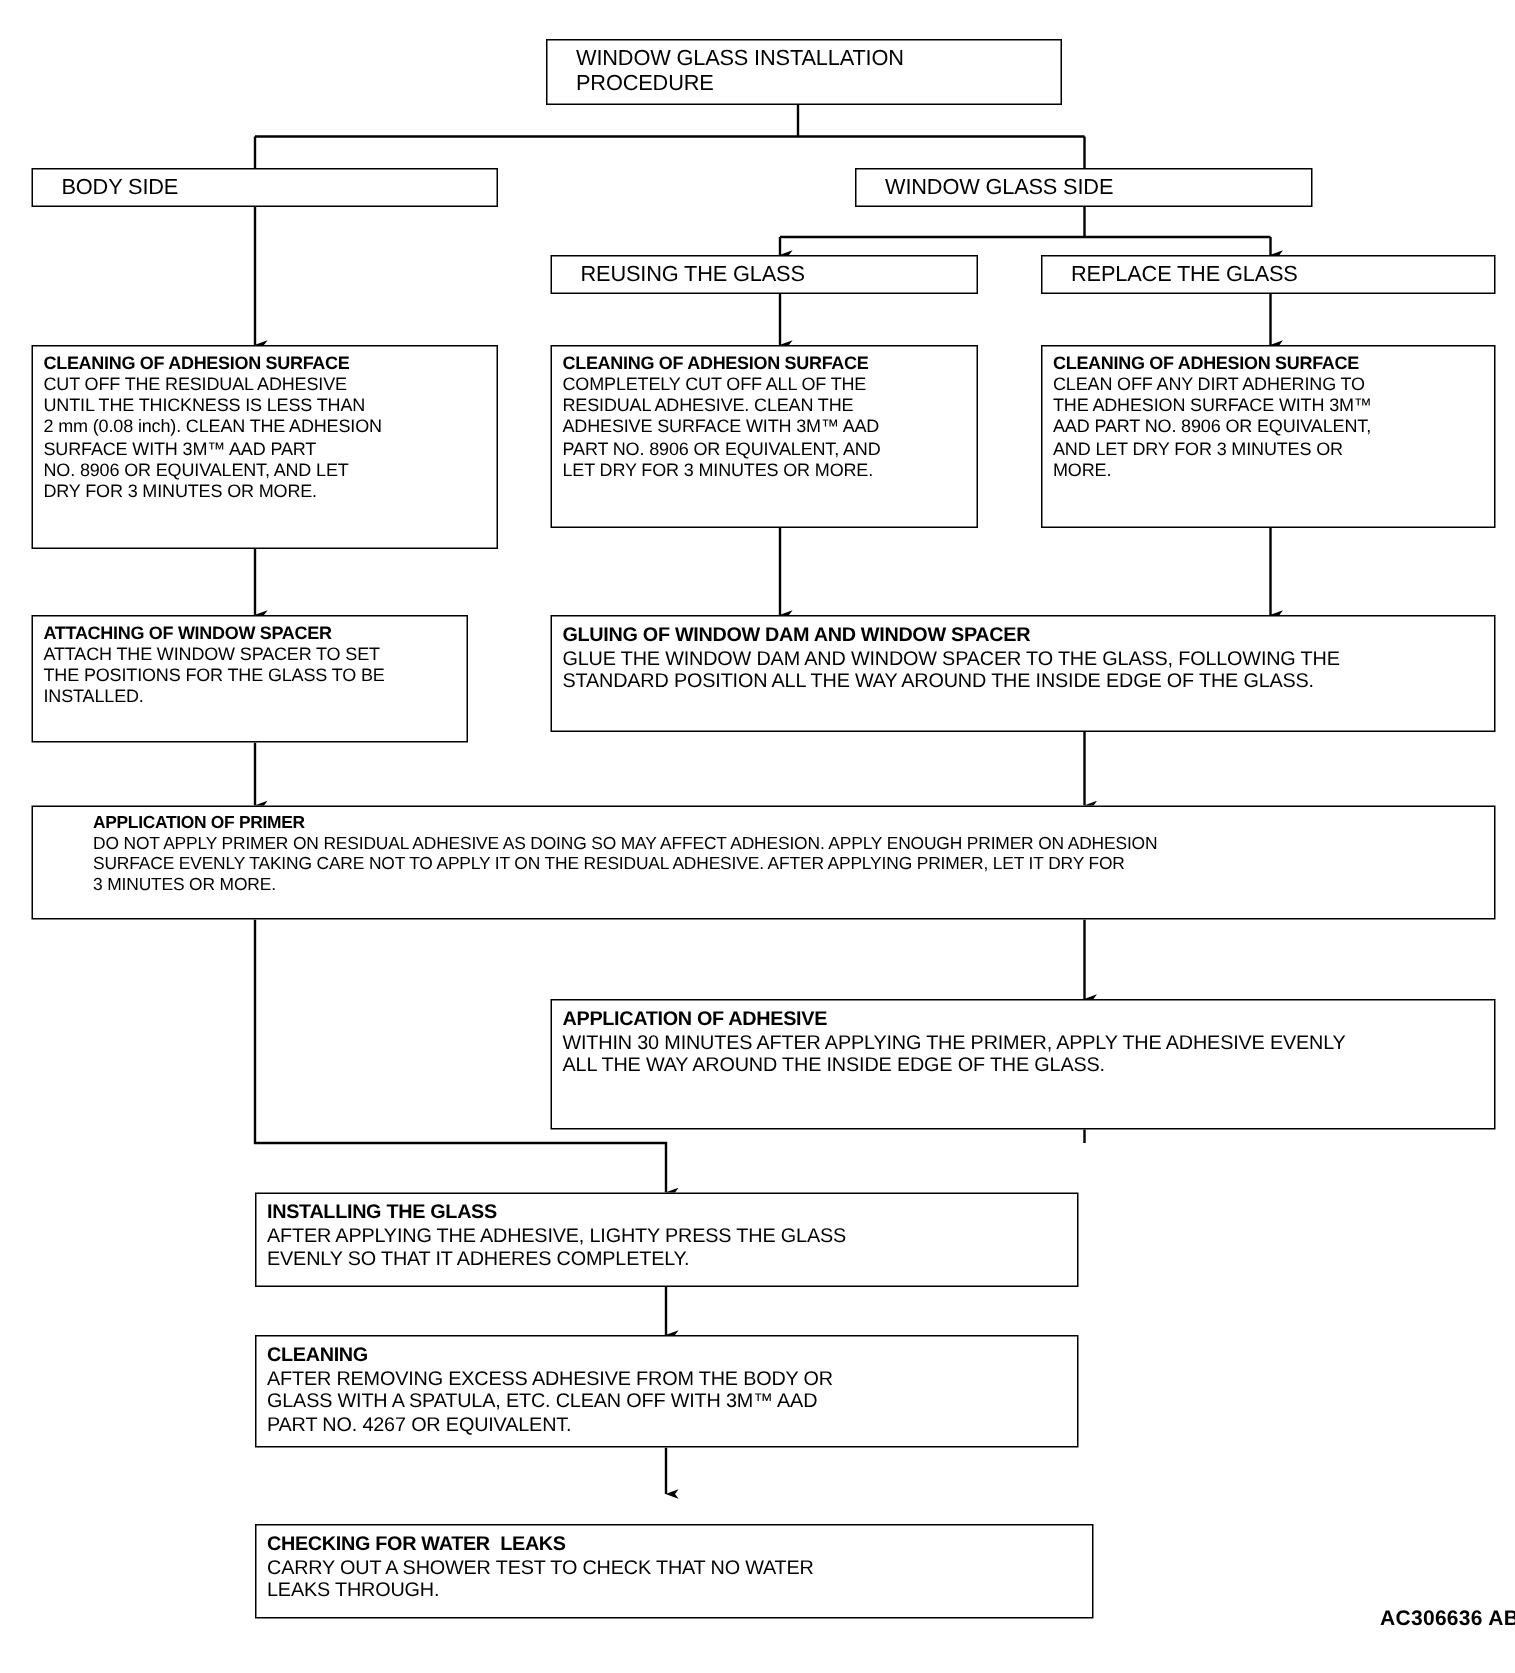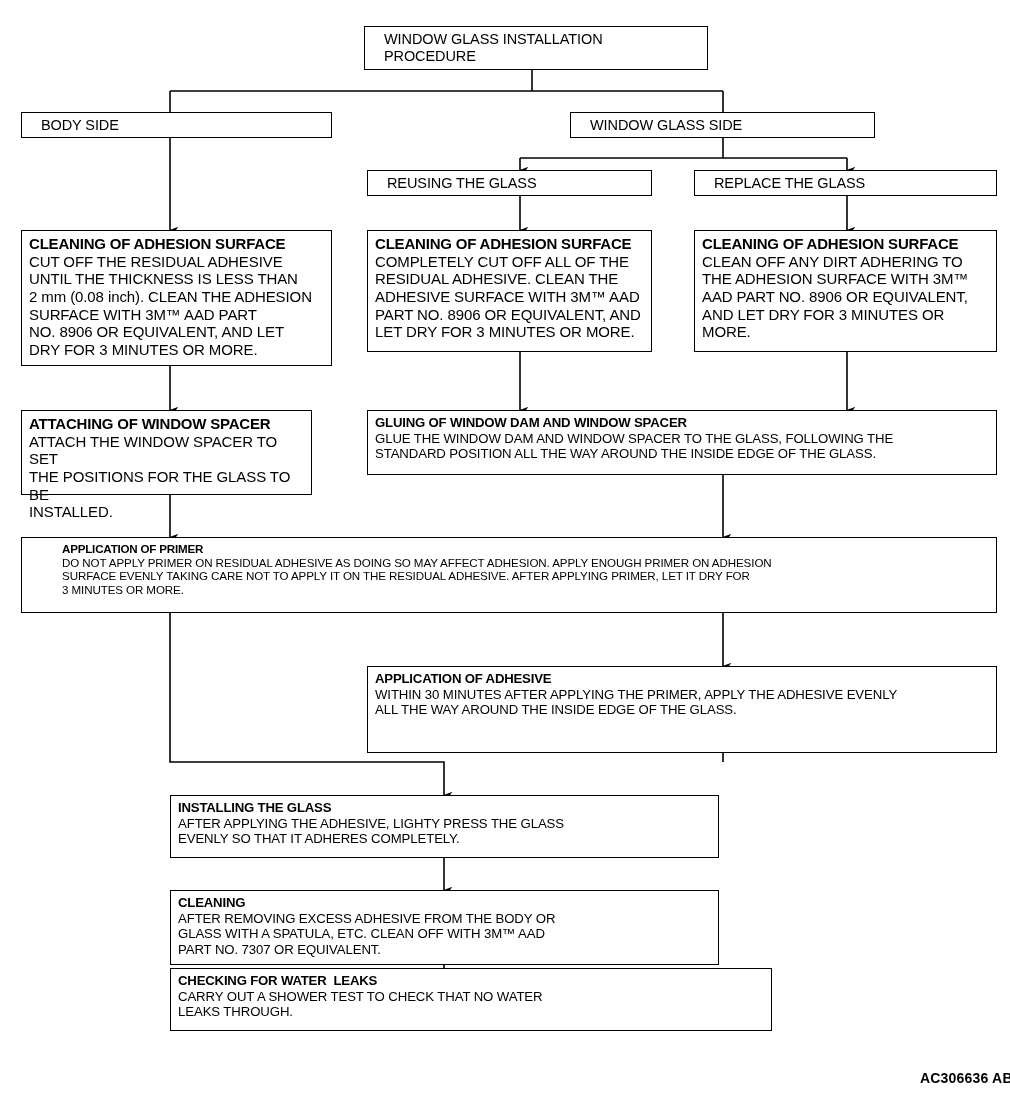--- a/index.html
+++ b/index.html
@@ -39,21 +39,21 @@
     letter-spacing: -0.2px;
     white-space: pre;
   }
   .node .bodytext {
     display: block;
     white-space: pre-line;
     letter-spacing: -0.1px;
   }
   
   .f15 { font-size: 14.5px; padding-left: 19px; }
-  .f145 { font-size: 15px; }
+  .f145 { font-size: 12px; }
   .f135 { font-size: 13.2px; }
   .f115 { font-size: 11.6px; padding-left: 40px; }
 
   .code {
     position: absolute;
     font-weight: bold;
     font-size: 14px;
     letter-spacing: 0.2px;
     color: #000000;
     white-space: pre;
@@ -159,21 +159,21 @@
 MORE.</span>
   </div>
 
   <div class="node f145" style="left:21px; top:410px; width:291px; height:85px;">
     <span class="title">ATTACHING OF WINDOW SPACER</span>
     <span class="bodytext">ATTACH THE WINDOW SPACER TO SET
 THE POSITIONS FOR THE GLASS TO BE
 INSTALLED.</span>
   </div>
 
-  <div class="node f135" style="left:367px; top:410px; width:630px; height:65px;">
+  <div class="node f135" style="left:367px; top:410px; width:630px; height:78px;">
     <span class="title">GLUING OF WINDOW DAM AND WINDOW SPACER</span>
     <span class="bodytext">GLUE THE WINDOW DAM AND WINDOW SPACER TO THE GLASS, FOLLOWING THE
 STANDARD POSITION ALL THE WAY AROUND THE INSIDE EDGE OF THE GLASS.</span>
   </div>
 
   <div class="node f115" style="left:21px; top:537px; width:976px; height:76px;">
     <span class="title">APPLICATION OF PRIMER</span>
     <span class="bodytext">DO NOT APPLY PRIMER ON RESIDUAL ADHESIVE AS DOING SO MAY AFFECT ADHESION. APPLY ENOUGH PRIMER ON ADHESION
 SURFACE EVENLY TAKING CARE NOT TO APPLY IT ON THE RESIDUAL ADHESIVE. AFTER APPLYING PRIMER, LET IT DRY FOR
 3 MINUTES OR MORE.</span>
@@ -188,24 +188,24 @@
   <div class="node f135" style="left:170px; top:795px; width:549px; height:63px;">
     <span class="title">INSTALLING THE GLASS</span>
     <span class="bodytext">AFTER APPLYING THE ADHESIVE, LIGHTY  PRESS THE GLASS
 EVENLY SO THAT IT ADHERES COMPLETELY.</span>
   </div>
 
   <div class="node f135" style="left:170px; top:890px; width:549px; height:75px;">
     <span class="title">CLEANING</span>
     <span class="bodytext">AFTER REMOVING EXCESS ADHESIVE FROM THE BODY OR
 GLASS WITH A SPATULA, ETC. CLEAN OFF  WITH 3M™ AAD
-PART NO. 7307 OR EQUIVALENT.</span>
-  </div>
-
-  <div class="node f135" style="left:170px; top:968px; width:602px; height:63px;">
+PART NO. 4267 OR EQUIVALENT.</span>
+  </div>
+
+  <div class="node f135" style="left:170px; top:1016px; width:559px; height:63px;">
     <span class="title">CHECKING FOR WATER  LEAKS</span>
     <span class="bodytext">CARRY OUT A SHOWER TEST TO CHECK THAT NO WATER
 LEAKS THROUGH.</span>
   </div>
 
   <div class="code" style="left:920px; top:1070px;">AC306636 AB</div>
 
 </div>
 
 </body></html>

